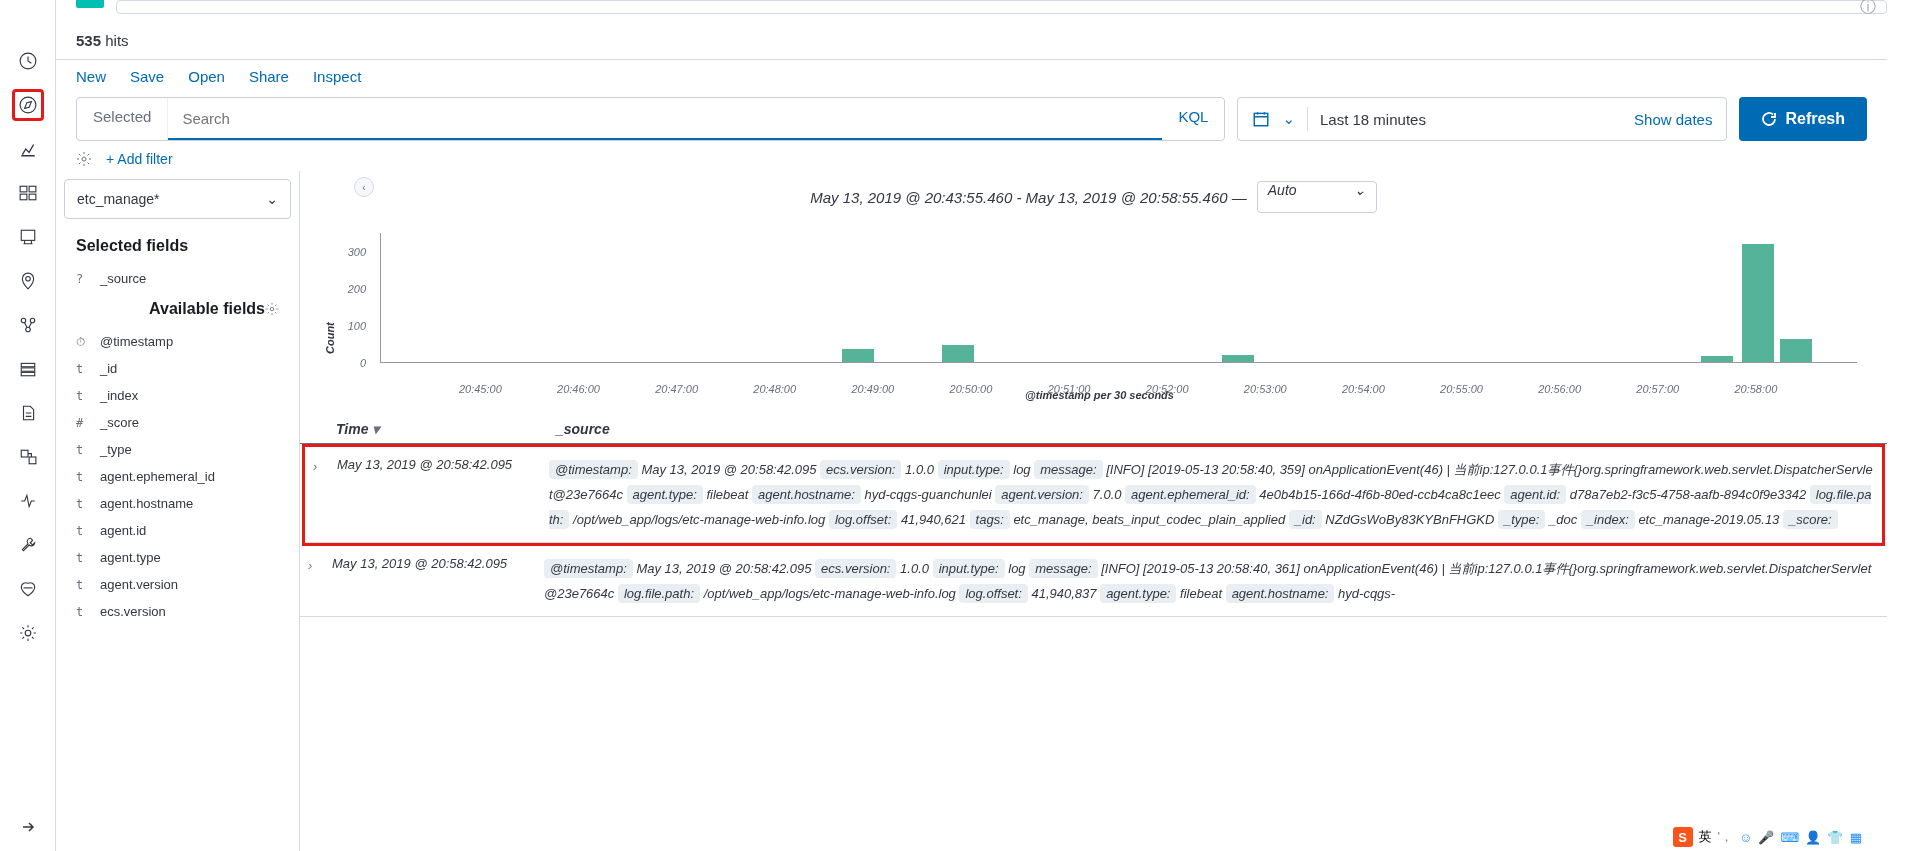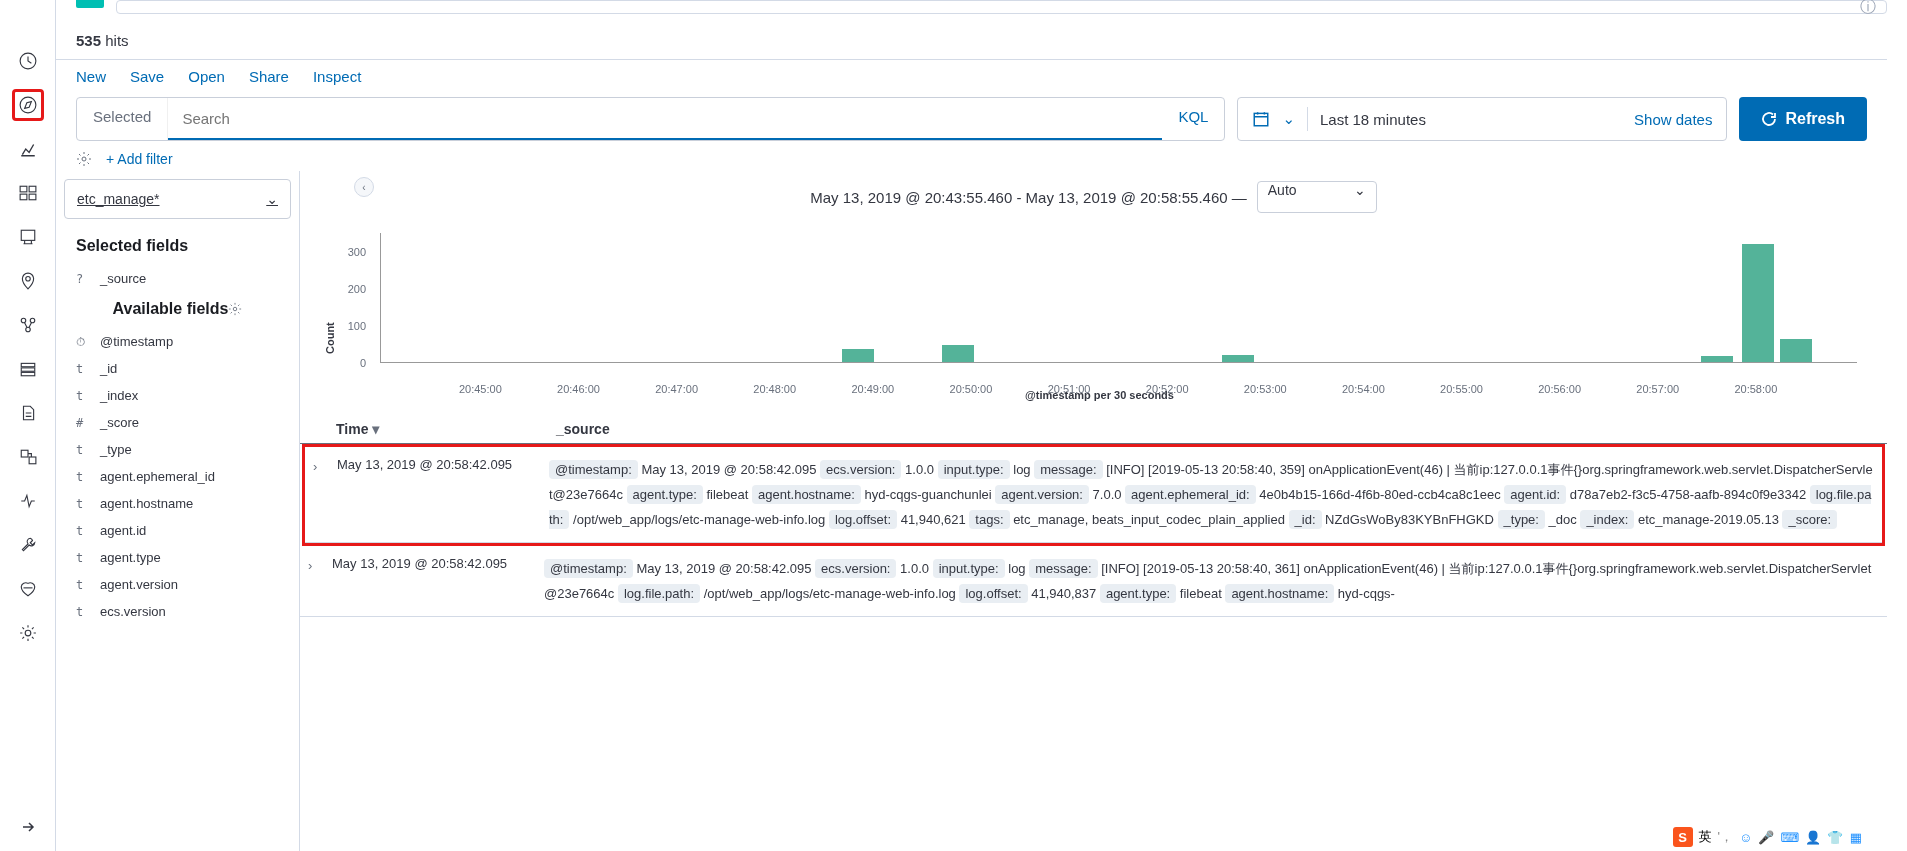--- a/index.html
+++ b/index.html
@@ -22,27 +22,27 @@
 .filters-label { padding: 10px 16px; font-size: 15px; border-right: 1px solid #f0f0f0; color: #69707d; }
 .filters-input { flex: 1; padding: 10px 14px; border: none; border-bottom: 2px solid #006bb4; outline: none; font-size: 15px; background: transparent; }
 .kql { padding: 10px 16px; color: #006bb4; font-size: 15px; }
 .time-box { width: 490px; display: flex; border: 1px solid #c9cfda; border-radius: 4px; background: #fff; height: 44px; align-items: center; padding: 0 14px; gap: 12px; color: #343741; font-size: 15px; justify-content: space-between; }
 .time-left { display: flex; align-items: center; gap: 12px; }
 .refresh-btn { background: #006bb4; color: #fff; border: none; border-radius: 4px; height: 44px; padding: 0 22px; font-size: 16px; font-weight: 600; display: flex; align-items: center; gap: 8px; cursor: pointer; }
 .add-filter-row { padding: 10px 20px 4px; display: flex; align-items: center; gap: 14px; color: #006bb4; font-size: 14px; }
 .gear { color: #69707d; }
 .content-row { display: flex; flex: 1; overflow: hidden; }
 .fields-panel { width: 244px; border-right: 1px solid #d3dae6; padding: 0 0 0 0; overflow: hidden; }
-.index-select { margin: 8px 8px 10px 8px; border: 1px solid #c9cfda; border-radius: 4px; height: 40px; display: flex; align-items: center; justify-content: space-between; padding: 0 12px; font-size: 14px; color: #343741; cursor: pointer; text-decoration: underline; }
+.index-select { margin: 8px 8px 10px 8px; border: 1px solid #c9cfda; border-radius: 4px; height: 40px; display: flex; align-items: center; justify-content: space-between; padding: 0 12px; font-size: 14px; color: #343741; cursor: pointer; }
 .panel-title { font-size: 16px; font-weight: 700; padding: 8px 20px 10px; color: #1a1c21; }
-.panel-title.row { display: flex; justify-content: center; align-items: center; }
+.panel-title.row { display: flex; justify-content: flex-end; align-items: center; }
 .field-item { padding: 6px 20px; font-size: 13px; color: #343741; display: flex; align-items: center; gap: 10px; cursor: pointer; }
 .ftype { width: 14px; font-family: monospace; color: #69707d; font-size: 12px; }
 .collapse-circle { width: 20px; height: 20px; border: 1px solid #d3dae6; border-radius: 50%; background: #f5f7fa; display: flex; align-items: center; justify-content: center; color: #69707d; font-size: 10px; margin-left: 8px; margin-top: 6px; cursor: pointer; position: absolute; left: 290px; }
-.results-panel { flex: 1; display: flex; flex-direction: column; padding-top: 4px; }
+.results-panel { flex: 1; display: flex; flex-direction: column; padding-top: 4px; font-style: italic; }
 .timerange-header { display: flex; justify-content: center; align-items: center; gap: 10px; font-size: 15px; color: #343741; padding: 6px 0 20px; }
 .auto-select { border: 1px solid #c9cfda; border-radius: 4px; height: 32px; width: 120px; padding: 0 10px; display: flex; align-items: flex-start; justify-content: space-between; font-size: 14px; cursor: pointer; }
 .chart-area { display: flex; padding: 0 30px 0 24px; align-items: stretch; height: 170px; }
 .y-axis-label { writing-mode: vertical-rl; transform: rotate(180deg); font-size: 11px; font-weight: 700; color: #343741; width: 18px; text-align: center; padding-bottom: 40px; }
 .chart-body { flex: 1; position: relative; }
 .y-ticks { position: absolute; left: 0; top: 0; bottom: 40px; width: 30px; }
 .y-tick { position: absolute; right: 6px; font-size: 11px; color: #69707d; transform: translateY(-50%); }
 .plot { position: absolute; left: 38px; right: 0; top: 0; bottom: 40px; border-left: 1px solid #999; border-bottom: 1px solid #999; }
 .bar { position: absolute; bottom: 0; width: 32px; background: #54b399; }
 .x-ticks { position: absolute; left: 38px; right: 0; bottom: 20px; display: flex; font-size: 11px; color: #69707d; }

